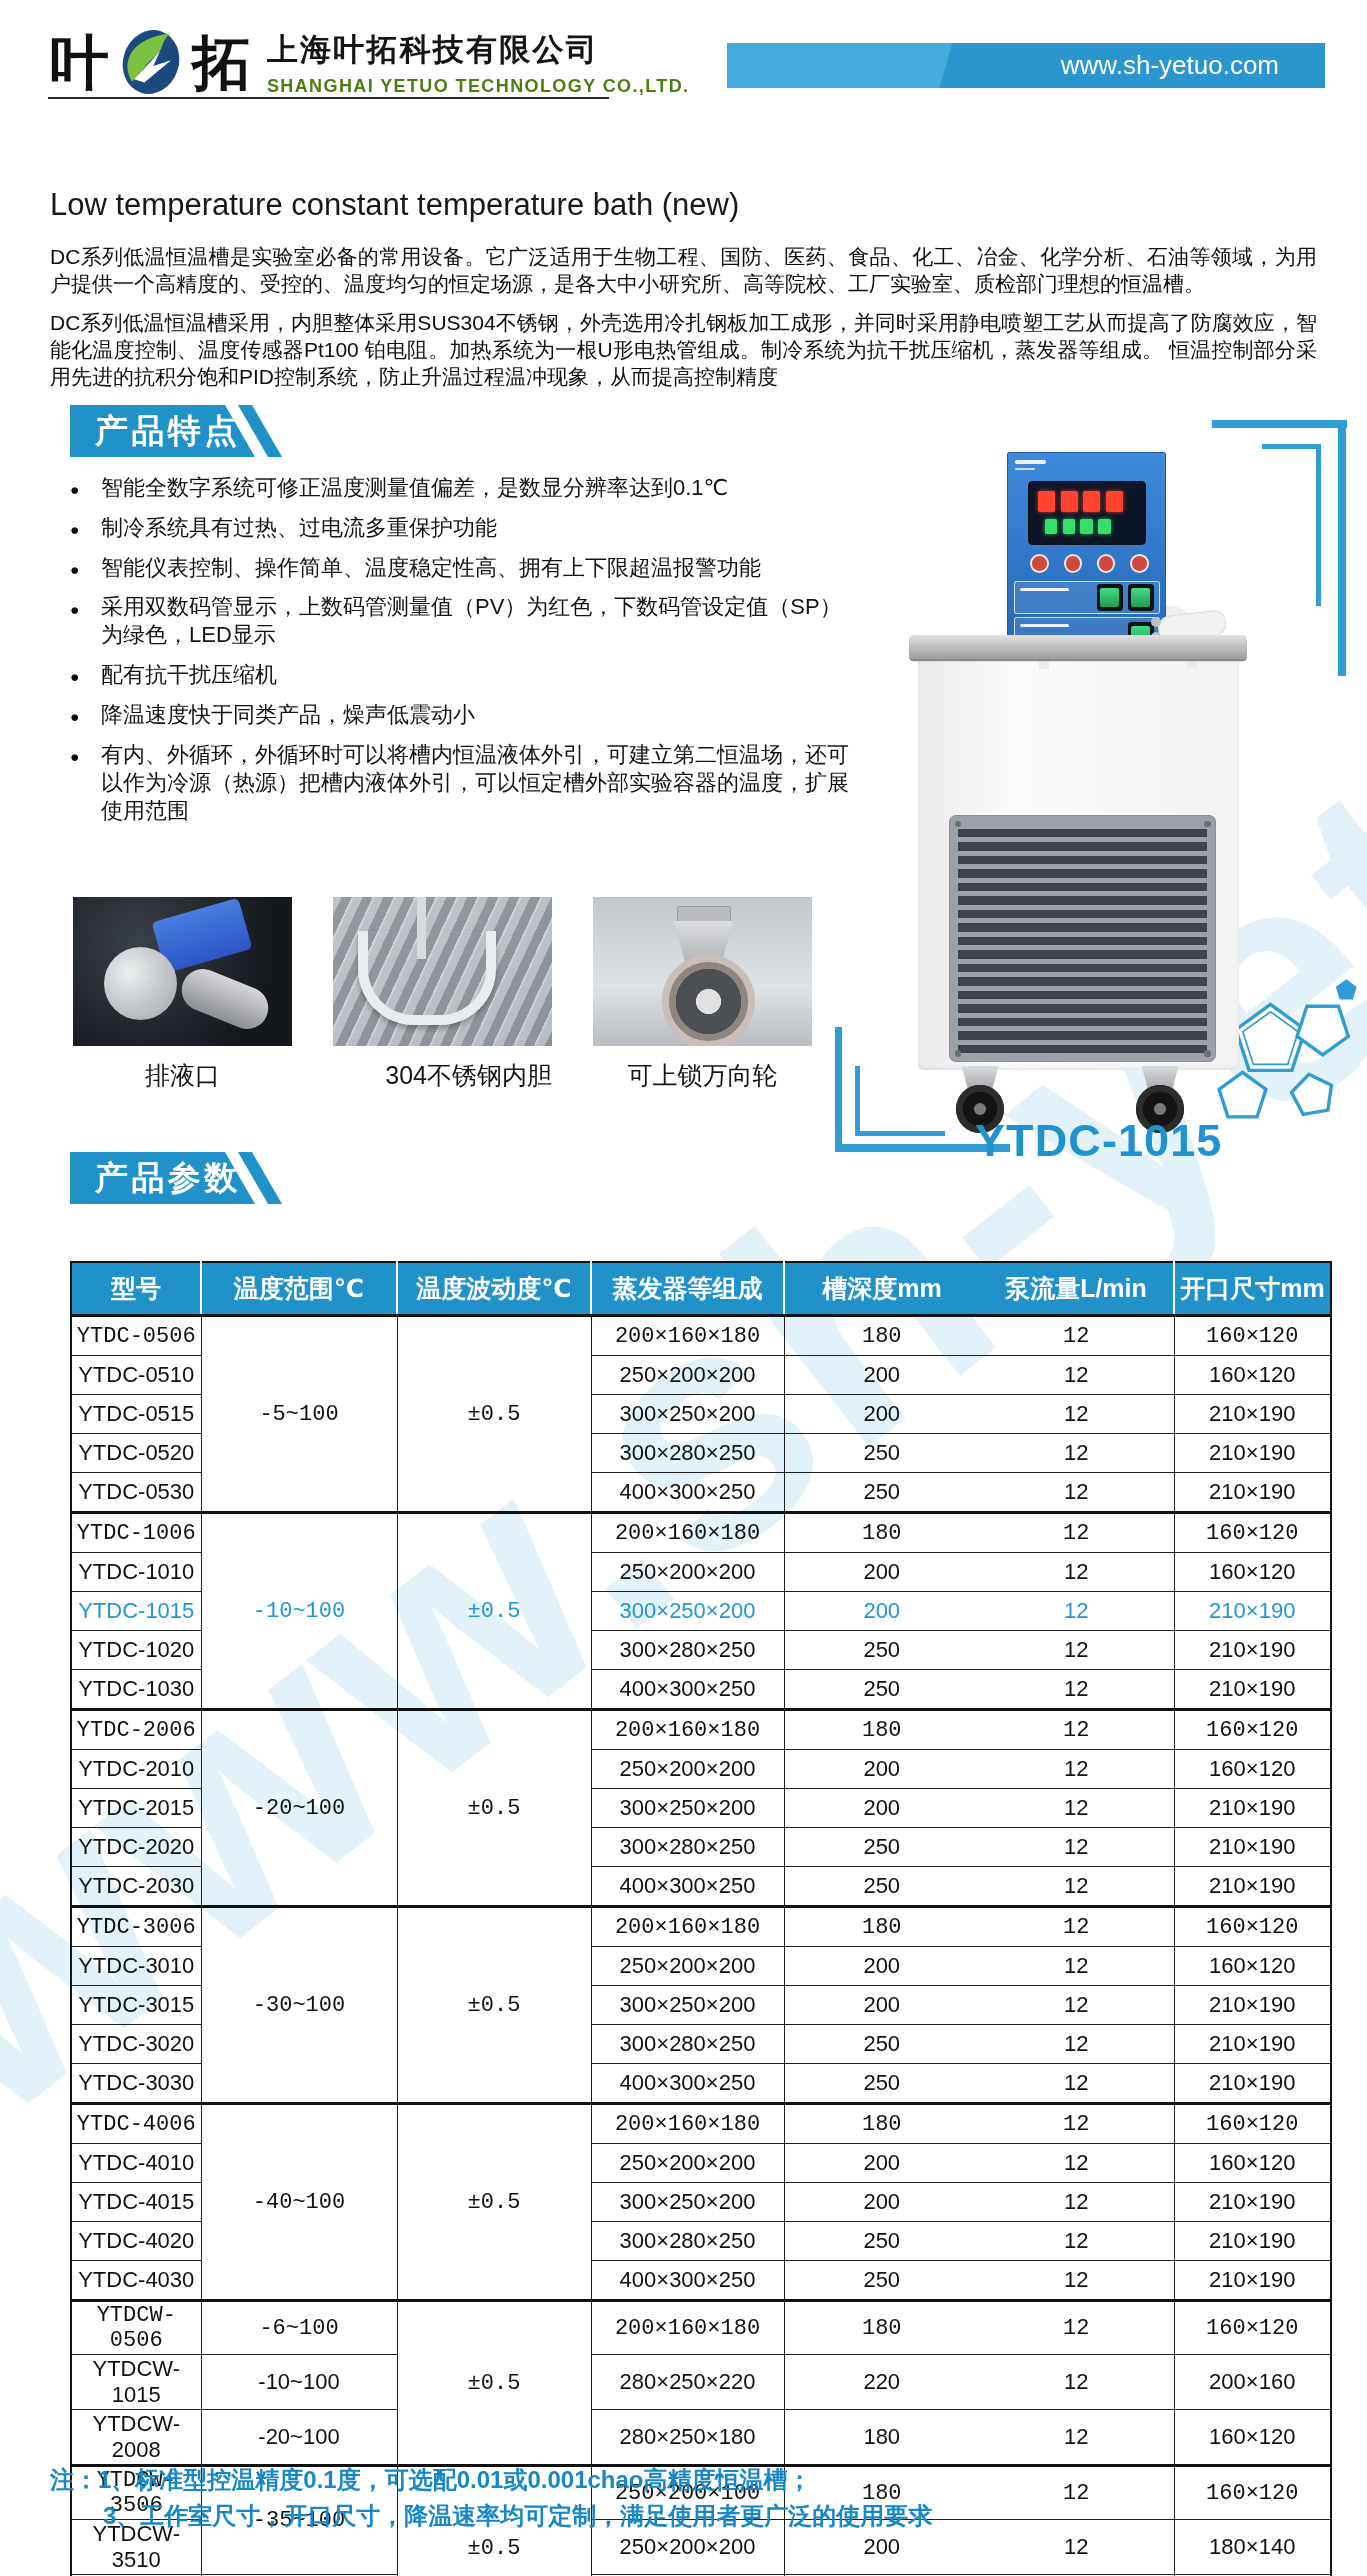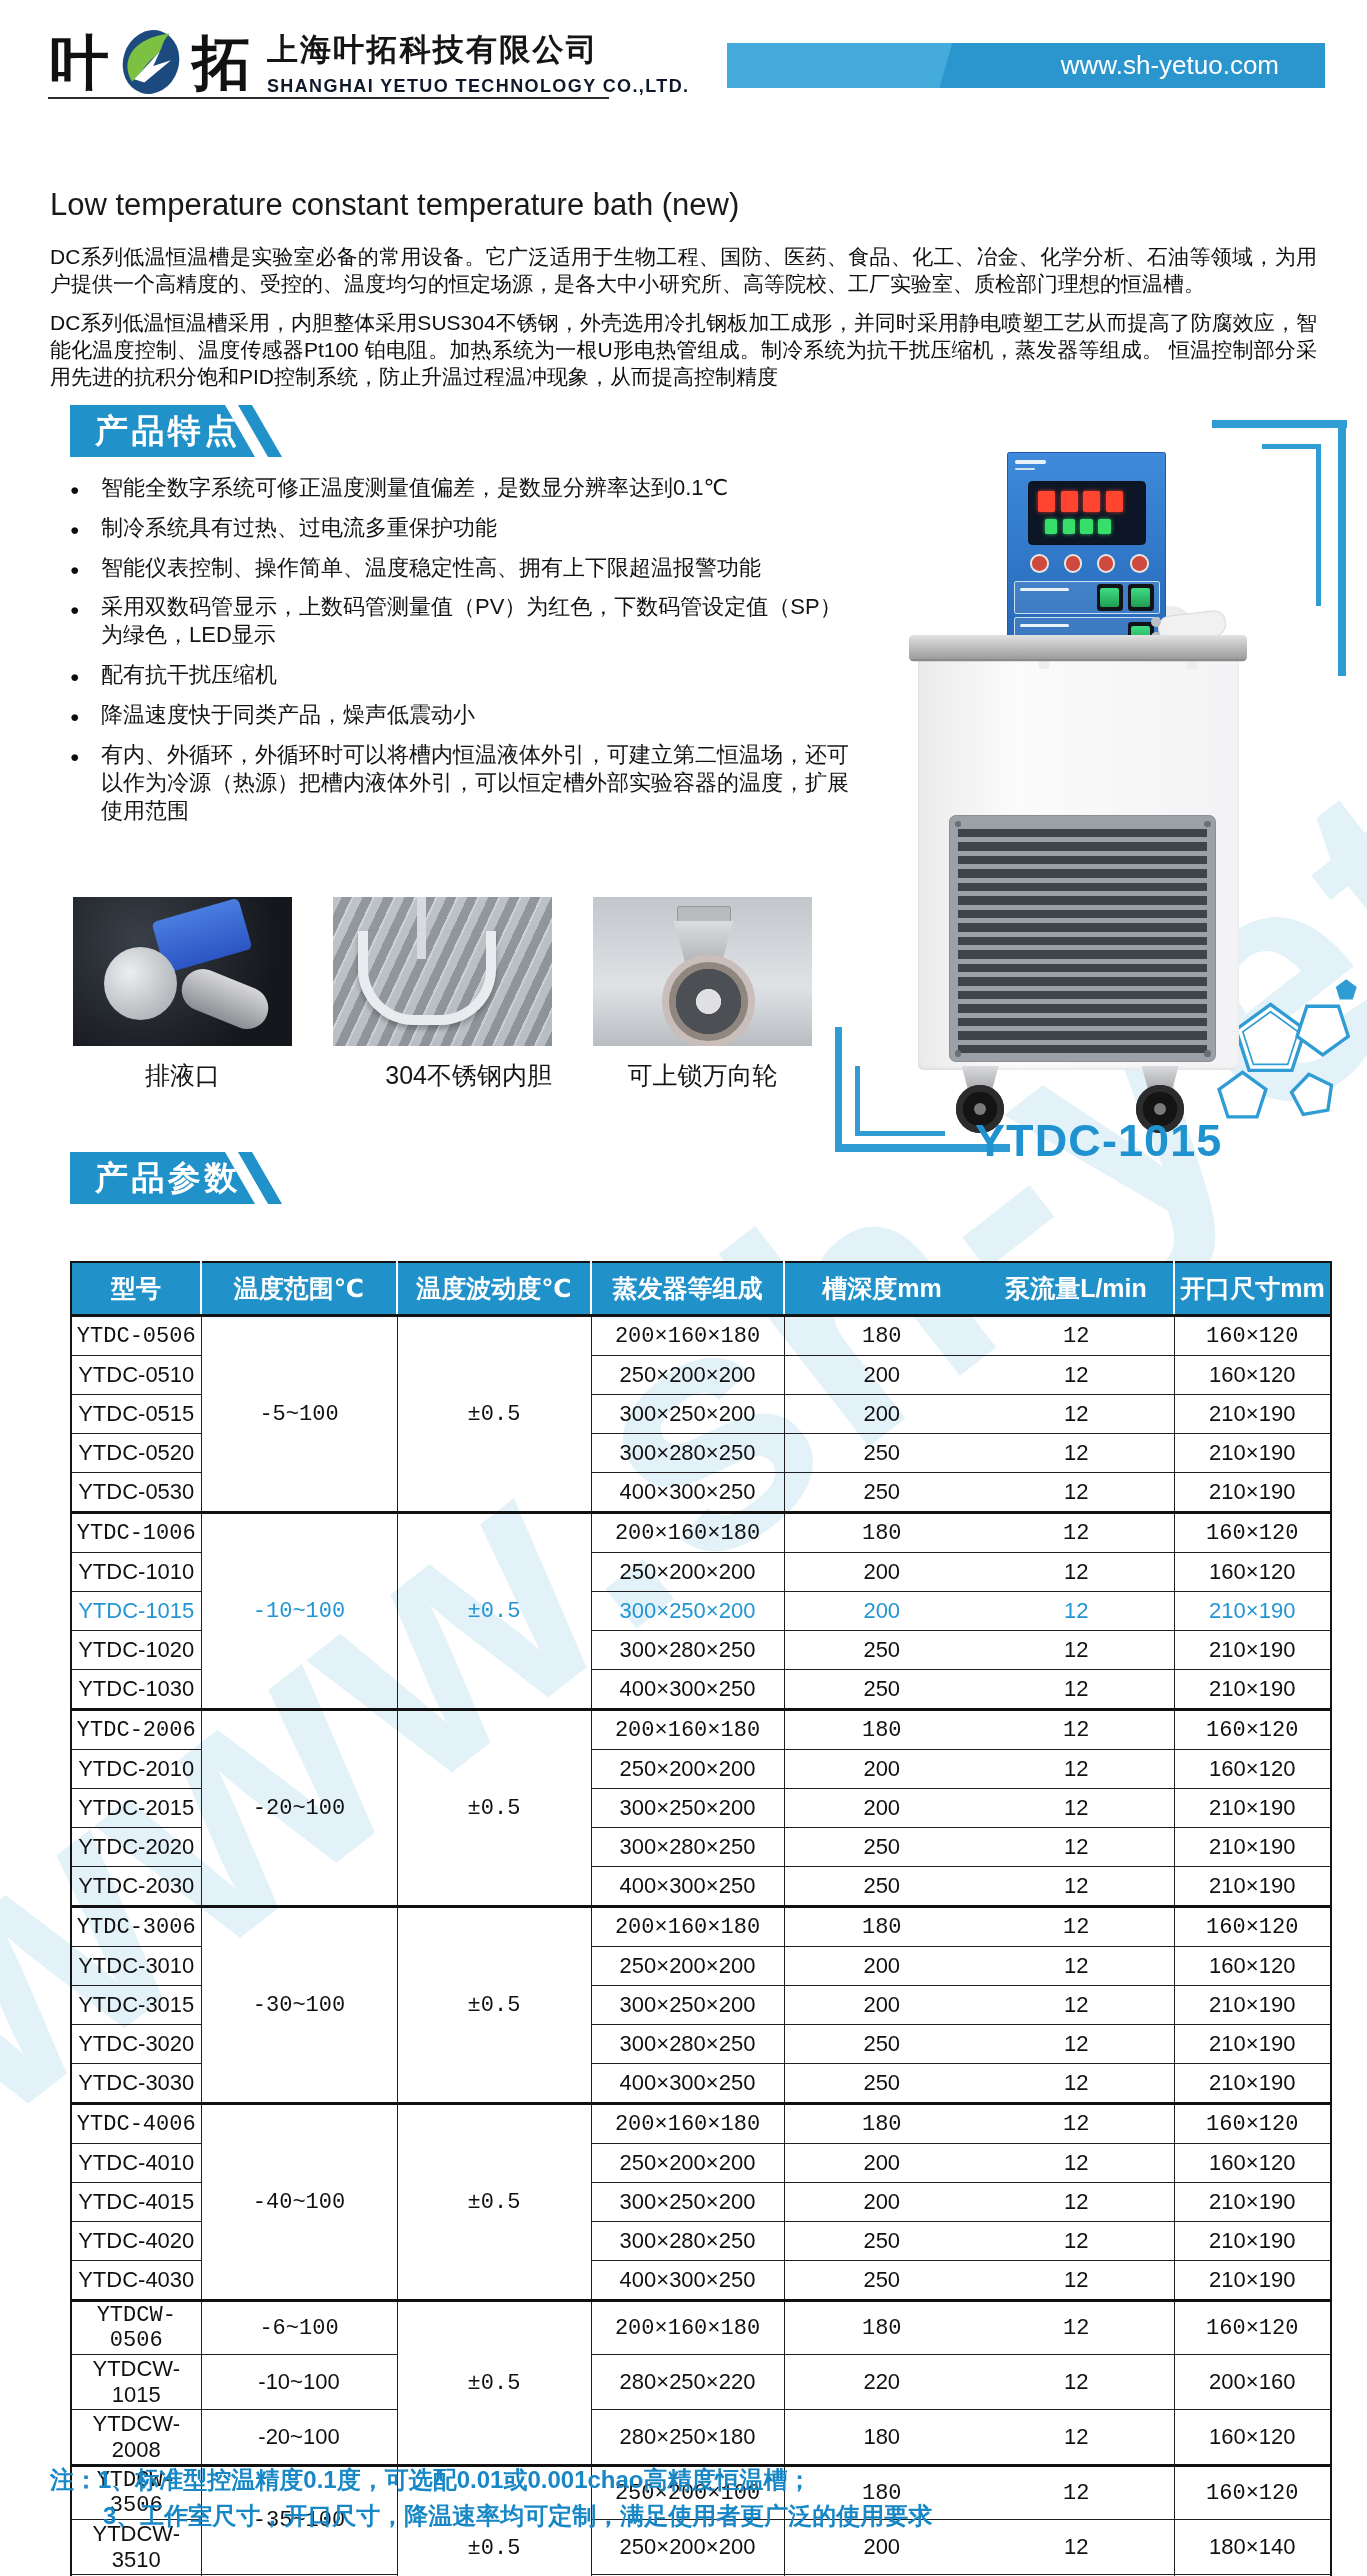--- a/index.html
+++ b/index.html
@@ -10,21 +10,21 @@
   
   .watermark{position:absolute;left:-79px;top:1846px;font-size:337px;font-weight:700;
              color:rgba(42,150,204,0.13);transform:rotate(-38deg);transform-origin:0 50%;
              white-space:nowrap;letter-spacing:6.7px;z-index:1;}
   
   .logo-row{left:50px;top:28px;display:flex;align-items:center;}
   .logo-char{font-size:59px;font-weight:700;line-height:1;letter-spacing:0;}
   .logo-mark{margin:0 5.6px;}
   .company{display:flex;flex-direction:column;margin-left:15.7px;}
   .company-cn{font-size:31px;font-weight:700;letter-spacing:2.2px;color:#151515;}
-  .company-en{font-size:18px;font-weight:600;letter-spacing:1.4px;margin-top:4.5px;color:#0f172a;}
+  .company-en{font-size:18px;font-weight:600;letter-spacing:1.4px;margin-top:4.5px;color:#4d7c0f;}
   .header-divider{left:48px;top:97px;width:561px;height:1.7px;background:#2b2b2b;}
   .banner{left:727px;top:43px;width:598px;height:45px;background:#2b96ce;overflow:hidden;}
   .banner-light{position:absolute;left:-22.4px;top:-5.6px;width:241px;height:56px;background:#45abdd;transform:skewX(-16deg);}
   .banner-text{position:absolute;right:46px;top:0;line-height:45px;color:#fff;font-size:26px;font-weight:400;}
   
   .title{left:49px;top:107px;font-size:63px;font-weight:900;letter-spacing:1.7px;color:#000;}
   .subtitle{left:50px;top:187px;font-size:31px;font-weight:500;color:#191919;}
   .para{left:50px;width:1267px;font-size:21px;line-height:27px;color:#0f0f0f;text-align:justify;}
   .p1{top:243px;} .p2{top:309px;}
   

